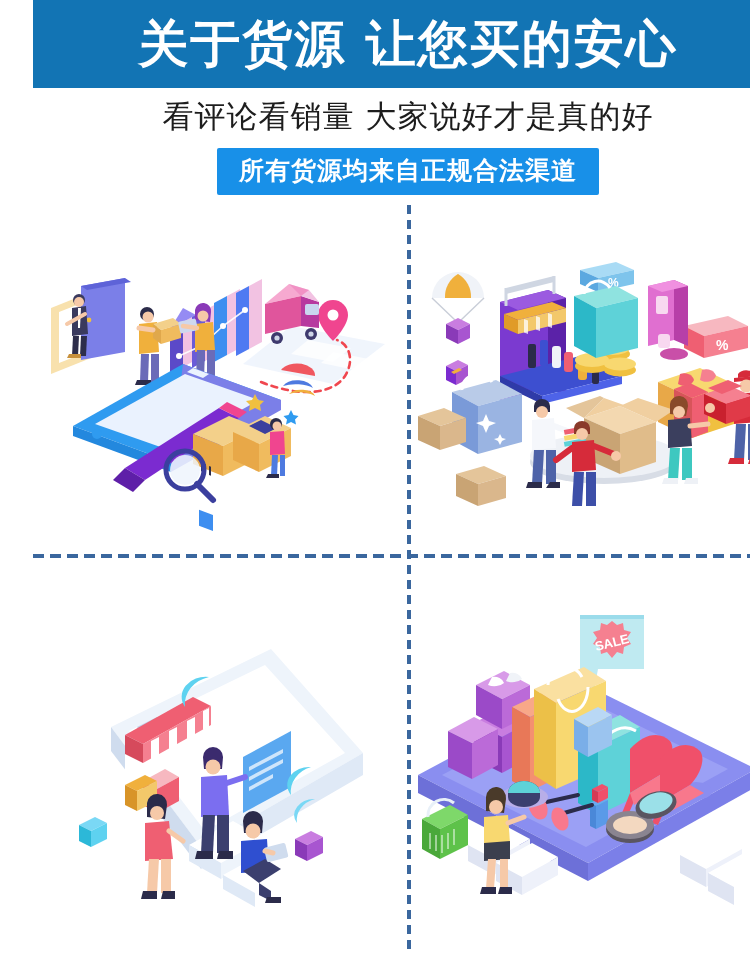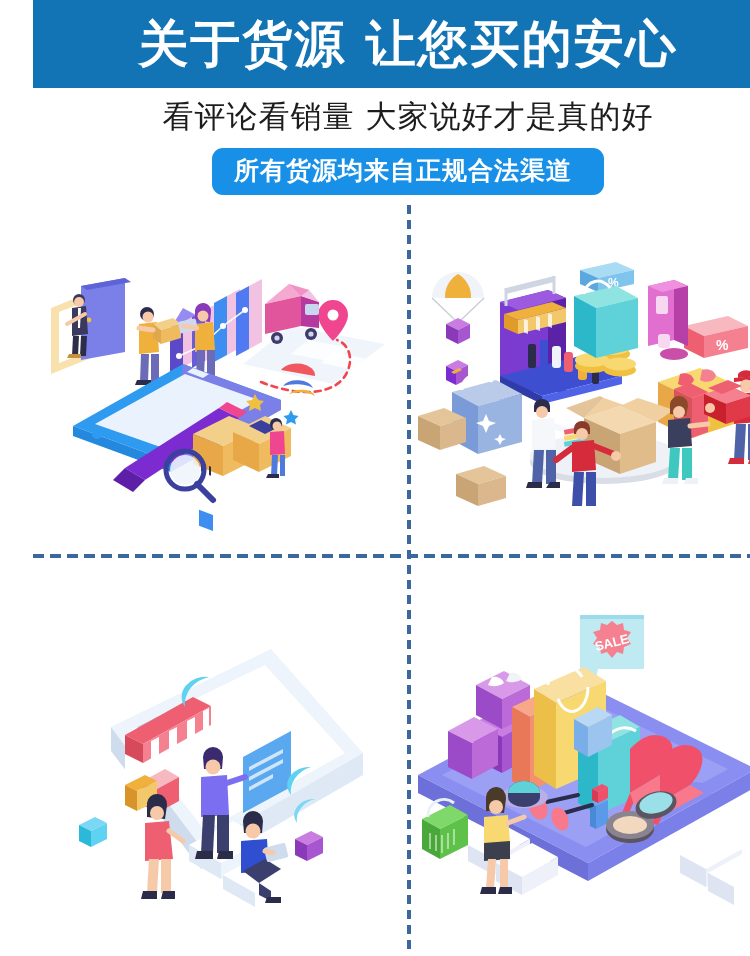--- a/index.html
+++ b/index.html
@@ -37,22 +37,22 @@
     white-space:nowrap;
     font-family:"DejaVu Sans","Liberation Sans",sans-serif;
   }
   .pill-wrap{
     position:absolute;left:0;top:148px;width:750px;
     display:flex;justify-content:center;
   }
   .pill{
     background:#1890E8;
     color:#ffffff;
-    border-radius:11px;
-    padding:6px 32px 8px 22px;
+    border-radius:2px;
+    padding:6px 22px 8px 22px;
     font-size:25px;
     font-weight:bold;
     letter-spacing:1px;
     white-space:nowrap;
     font-family:"DejaVu Sans","Liberation Sans",sans-serif;
   }
 
   
   .grid{
     position:absolute;left:0;top:200px;width:750px;height:756px;

